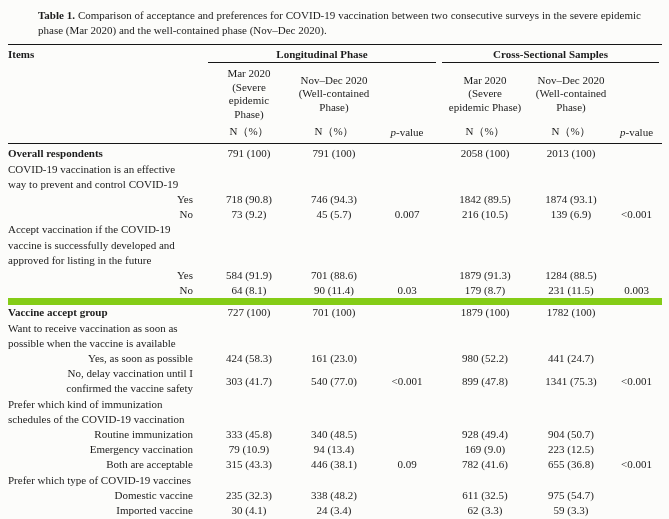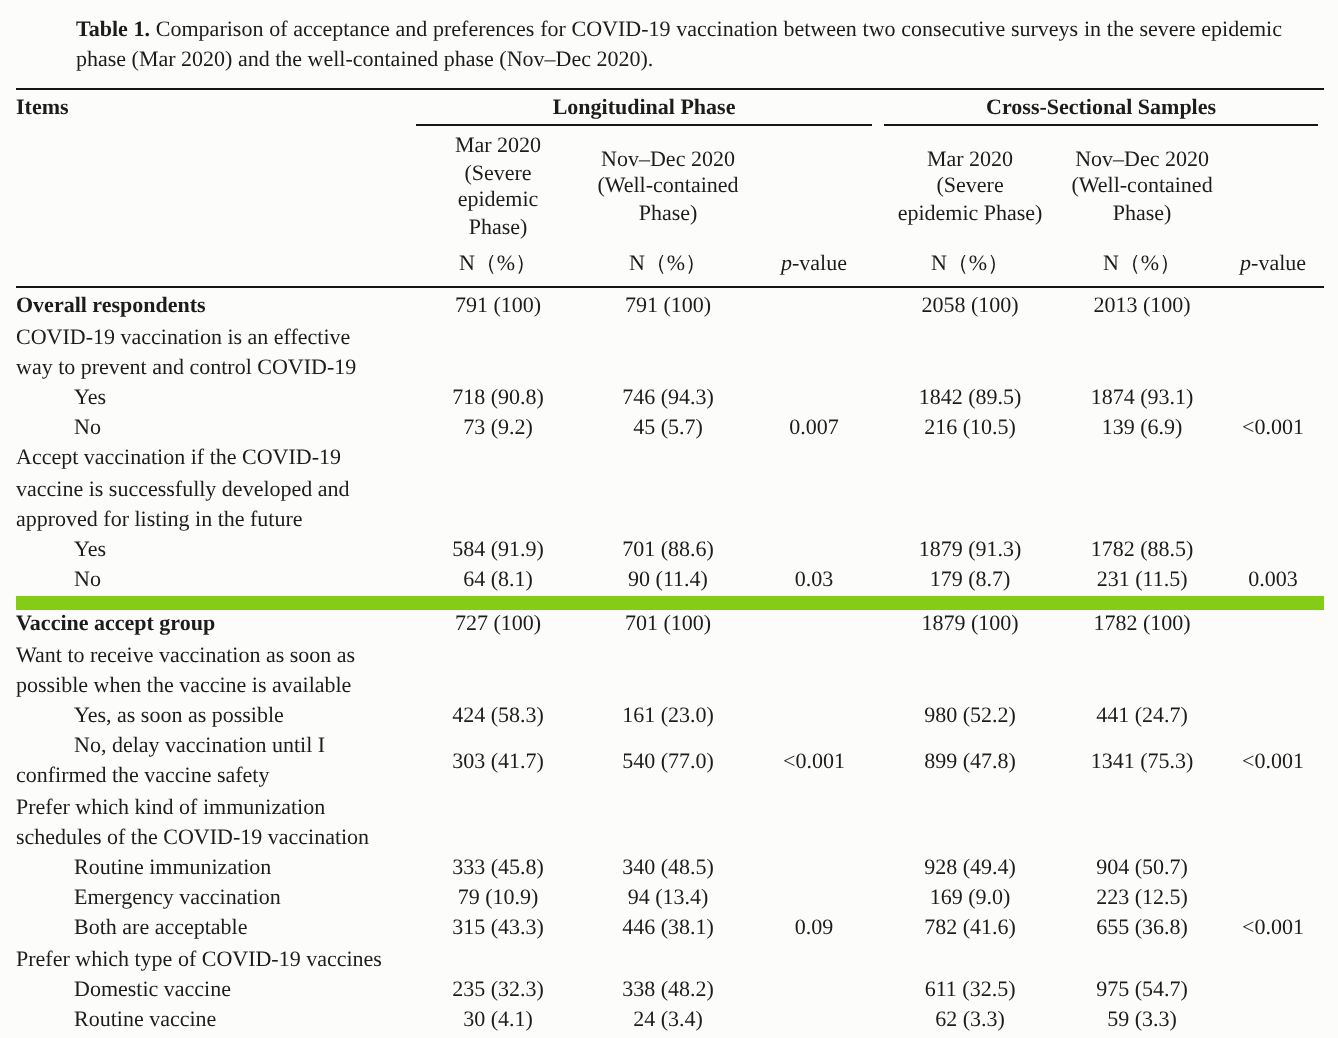--- a/index.html
+++ b/index.html
@@ -69,21 +69,21 @@
   .pit { font-style: italic; }
 
   tbody td {
     font-size: 11px;
     line-height: 15.2px;
     vertical-align: middle;
     padding: 0;
   }
   tbody tr:first-child td { padding-top: 2px; }
   td.item { text-align: left; padding-right: 12px; }
-  tr.option td.item { text-indent: 29px; }
+  tr.option td.item { text-indent: 29px; text-align: right; }
   tr.bold td.item { font-weight: bold; margin-left: 21px; }
   tr.rule-above td { border-top: 7px solid #84cc16; }
   td.val { text-align: center; }
 </style>
 </head>
 <body>
 
 <div class="page">
 
   <p class="caption"><b>Table 1.</b><span> Comparison of acceptance and preferences for COVID-19 vaccination between two consecutive surveys in the severe epidemic phase (Mar 2020) and the well-contained phase (Nov–Dec 2020).</span></p>
@@ -187,21 +187,21 @@
       <td class="val"></td>
       <td class="val"></td>
       <td class="val"></td>
     </tr>
         <tr class="option">
       <td class="item">Yes</td>
       <td class="val">584 (91.9)</td>
       <td class="val">701 (88.6)</td>
       <td class="val"></td>
       <td class="val">1879 (91.3)</td>
-      <td class="val">1782 (88.5)</td>
+      <td class="val">1284 (88.5)</td>
       <td class="val"></td>
     </tr>
         <tr class="option">
       <td class="item">No</td>
       <td class="val">64 (8.1)</td>
       <td class="val">90 (11.4)</td>
       <td class="val">0.03</td>
       <td class="val">179 (8.7)</td>
       <td class="val">231 (11.5)</td>
       <td class="val">0.003</td>
@@ -290,21 +290,21 @@
         <tr class="option">
       <td class="item">Domestic vaccine</td>
       <td class="val">235 (32.3)</td>
       <td class="val">338 (48.2)</td>
       <td class="val"></td>
       <td class="val">611 (32.5)</td>
       <td class="val">975 (54.7)</td>
       <td class="val"></td>
     </tr>
         <tr class="option">
-      <td class="item">Routine vaccine</td>
+      <td class="item">Imported vaccine</td>
       <td class="val">30 (4.1)</td>
       <td class="val">24 (3.4)</td>
       <td class="val"></td>
       <td class="val">62 (3.3)</td>
       <td class="val">59 (3.3)</td>
       <td class="val"></td>
     </tr>
         <tr class="option">
       <td class="item">Both are acceptable</td>
       <td class="val">462 (63.6)</td>

